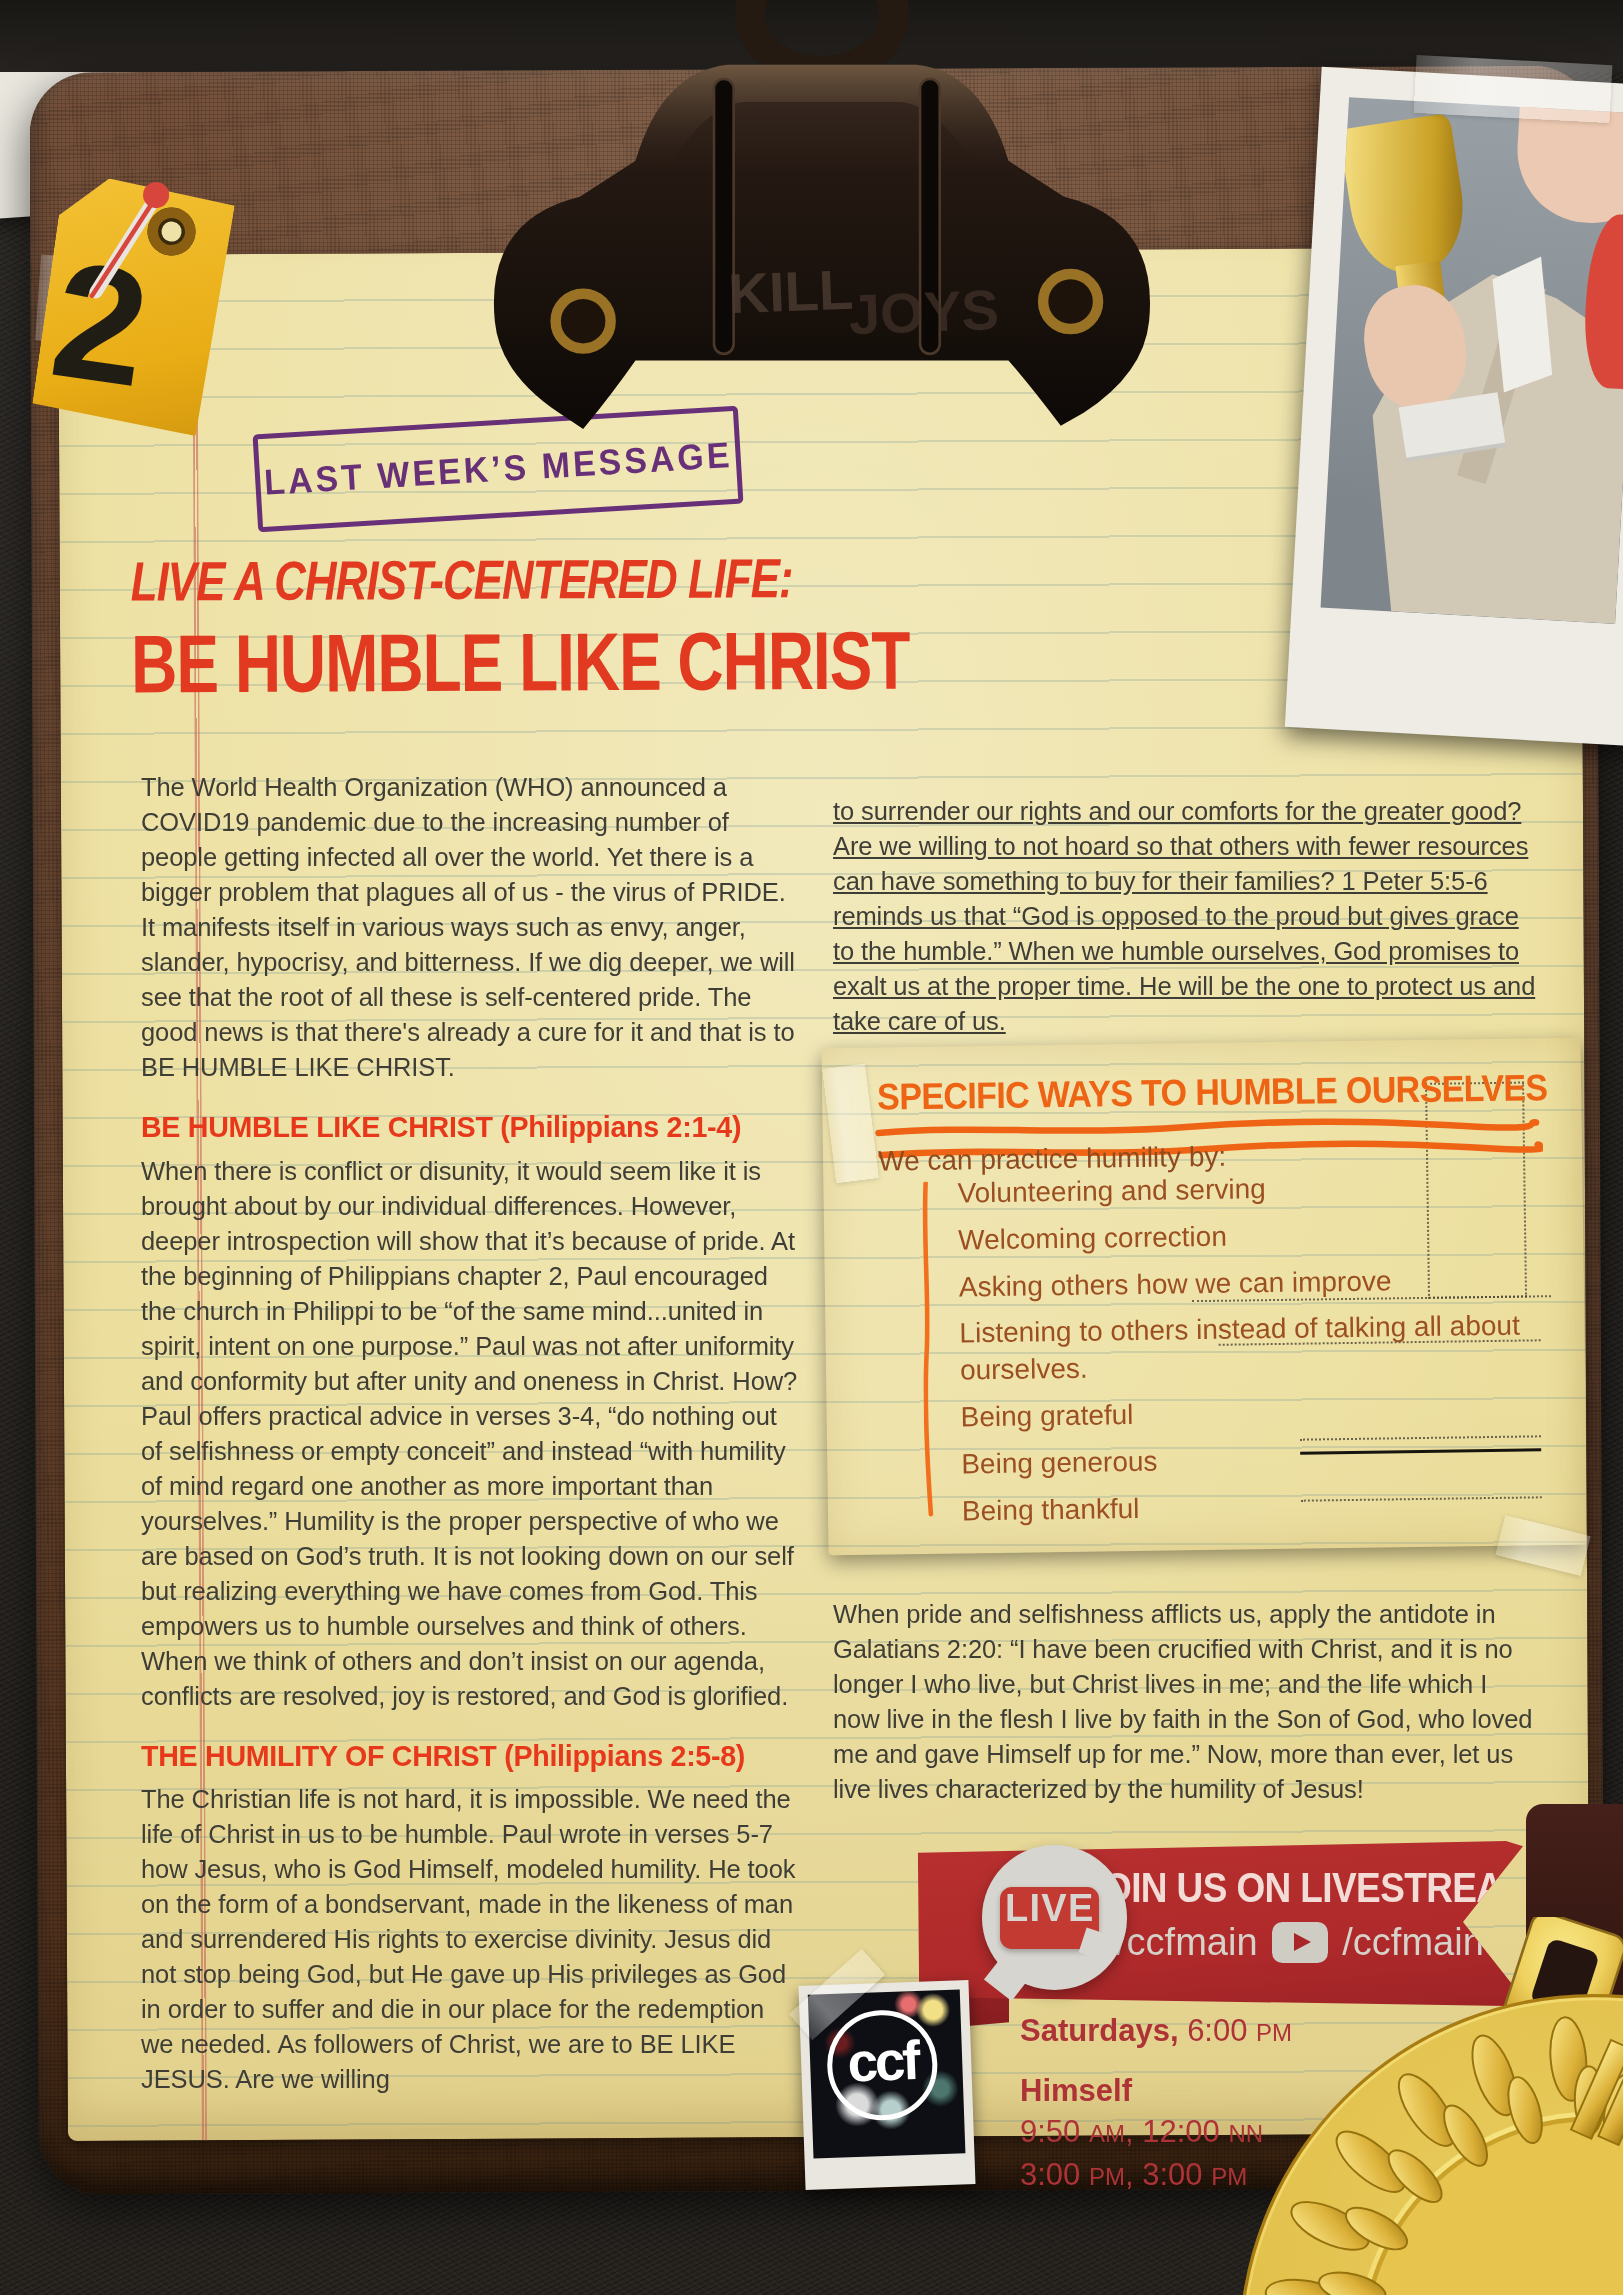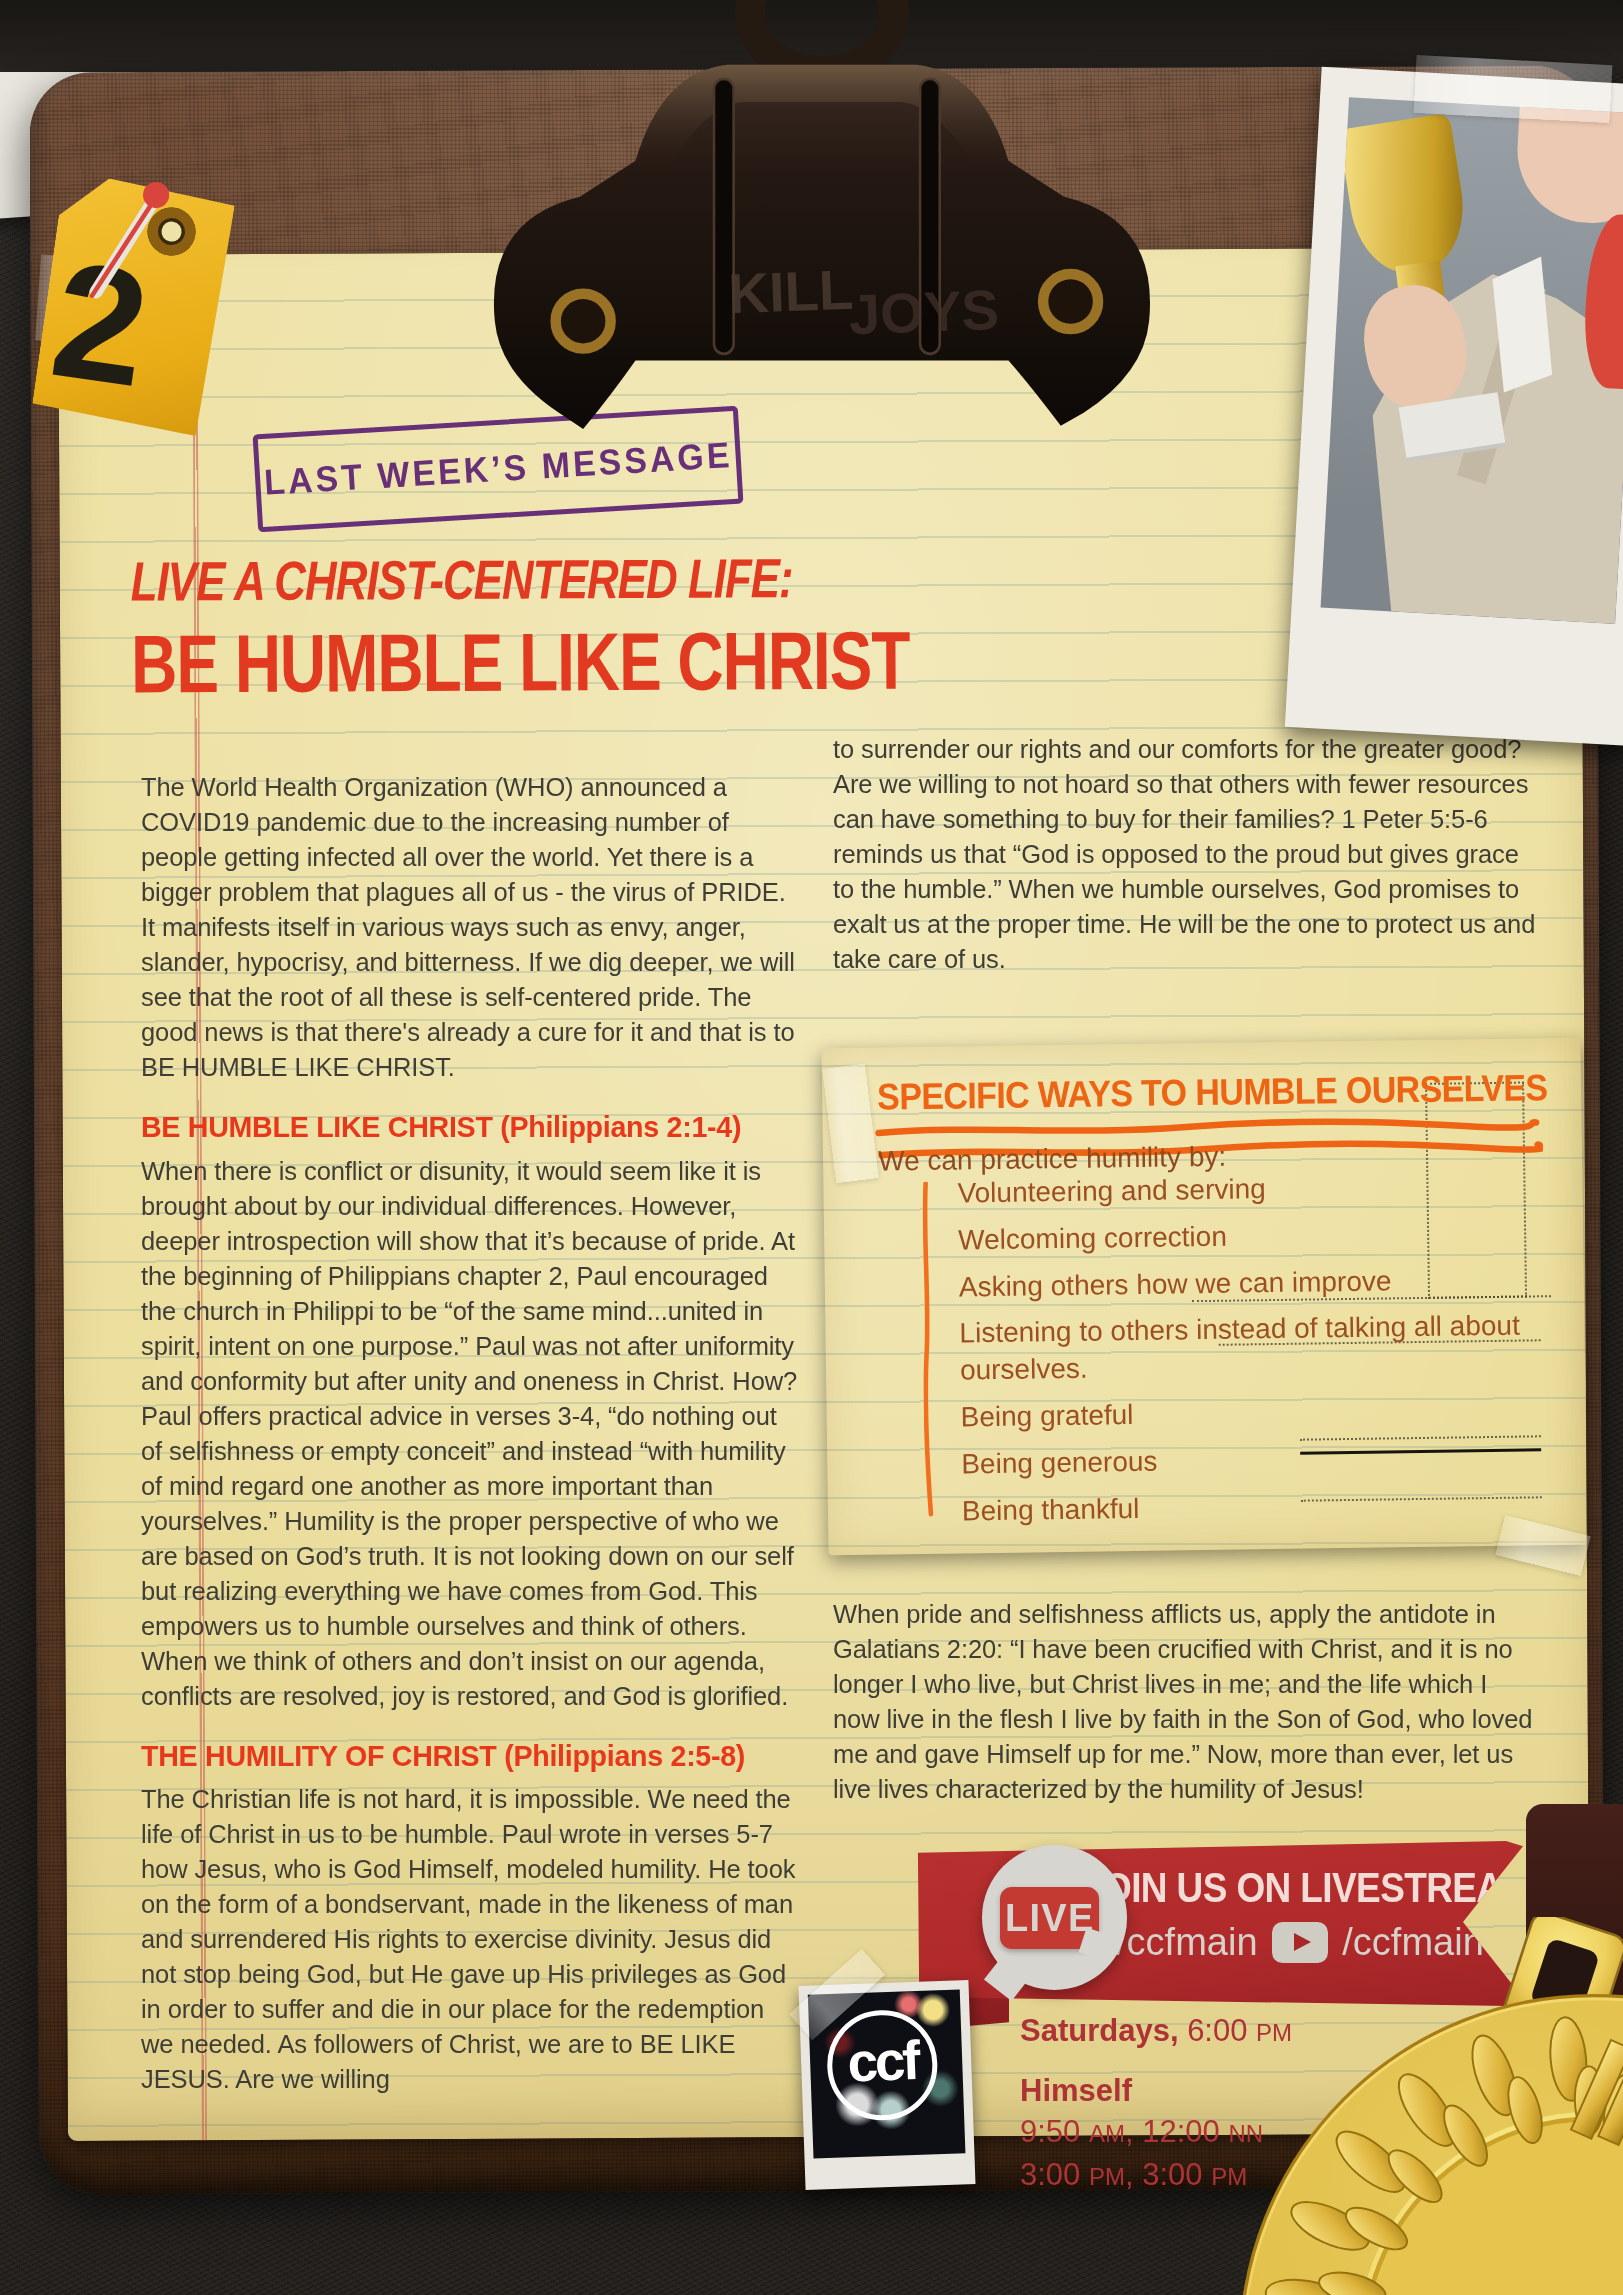--- a/index.html
+++ b/index.html
@@ -56,21 +56,21 @@
     display:flex;align-items:center;justify-content:center;opacity:.92;}
   .stamp span{font-size:36px;font-weight:700;letter-spacing:3.3px;color:#5c2173;transform:scaleX(.94);white-space:nowrap;}
   .title{position:absolute;left:131px;top:547px;z-index:20;color:#e23a20;transform:rotate(-.3deg);}
   .title .t1{font-size:55px;font-weight:700;font-style:italic;transform:scaleX(.80);transform-origin:left;letter-spacing:-1.3px;white-space:nowrap;}
   .title .t2{font-size:82px;font-weight:800;transform:scaleX(.78);transform-origin:left;letter-spacing:-1.3px;margin-top:3.9px;white-space:nowrap;}
   
   .col{position:absolute;z-index:15;color:#3f3e36;font-size:25.5px;line-height:35px;letter-spacing:-0.1px;}
   .col p{margin:0 0 0 0;}
   .col h3{margin:25px 0 10.5px 0;font-size:29.5px;line-height:33px;color:#e8381b;font-weight:700;letter-spacing:-0.3px;transform:scaleX(.97);transform-origin:left;white-space:nowrap;}
   .colL{left:141px;top:770px;width:658px;}
-  .colR{left:833px;top:732px;width:706px;}
+  .colR{left:833px;top:794px;width:706px;text-decoration:underline;}
   .p5{position:absolute;left:833px;top:1597px;width:706px;z-index:15;color:#3f3e36;font-size:25.5px;line-height:35px;letter-spacing:-0.1px;}
   
   .card{position:absolute;left:825px;top:1043px;width:759px;height:507px;z-index:22;
     transform:rotate(-.8deg);border-radius:3.9px;
     background:
       radial-gradient(circle at 86% 90%, rgba(150,110,50,.25), transparent 18%),
       radial-gradient(circle at 8% 80%, rgba(150,110,50,.2), transparent 14%),
       radial-gradient(ellipse at 40% 30%, rgba(255,255,255,.5), transparent 60%),
       linear-gradient(165deg,#efe5cd 0%, #e9dcbd 60%, #dfce often 100%),
       #e9dcbd;
@@ -98,21 +98,21 @@
   .ribbon .rtitle .w1{font-weight:700;}
   .ribbon .rtitle .w2{font-weight:800;}
   .ribbon .social{position:absolute;left:171px;top:80px;display:flex;align-items:center;gap:14.4px;color:#d6d2ca;font-size:38px;}
   .fb{font-size:50px;font-weight:700;color:#cfccc4;line-height:39px;transform:translateY(2.6px);}
   .yt{width:56px;height:41px;background:#cfccc4;border-radius:10.5px;position:relative;}
   .yt::after{content:"";position:absolute;left:21.6px;top:10.5px;border-left:17px solid #a82628;border-top:9.8px solid transparent;border-bottom:9.8px solid transparent;}
   .badge{position:absolute;left:982px;top:1845px;width:145px;height:145px;border-radius:50%;z-index:32;
     background:#d7d5d0;box-shadow:0 5.2px 13px rgba(0,0,0,.3);}
   .badge::before{content:"";position:absolute;left:9.2px;bottom:-3.9px;width:35px;height:35px;background:#d7d5d0;transform:rotate(38deg);}
   .badge .lrect{position:absolute;left:18.3px;top:42px;width:99px;height:62px;background:#c23a31;border-radius:11.8px;
-    display:flex;align-items:center;justify-content:center;box-shadow:0 2.6px 5.2px rgba(0,0,0,.25);}
+    display:flex;justify-content:center;box-shadow:0 2.6px 5.2px rgba(0,0,0,.25);}
   .badge .lrect::after{content:"";position:absolute;right:-9.2px;bottom:-7.9px;width:26px;height:26px;background:#d7d5d0;transform:rotate(18deg);}
   .badge .lrect span{font-size:38px;font-weight:700;color:#d7d5d0;letter-spacing:1.3px;position:relative;z-index:2;}
   
   .schedule{position:absolute;left:1020px;top:2012px;z-index:46;color:#ad3337;}
   .schedule .row{font-size:31px;line-height:37px;margin-bottom:3.9px;}
   .schedule .b{font-weight:700;}
   .schedule .sc{font-size:24px;}
   .schedule .gap{height:17px;}
   
   .ccf{position:absolute;left:802px;top:1983px;width:170px;height:204px;z-index:40;background:#e9e6df;

